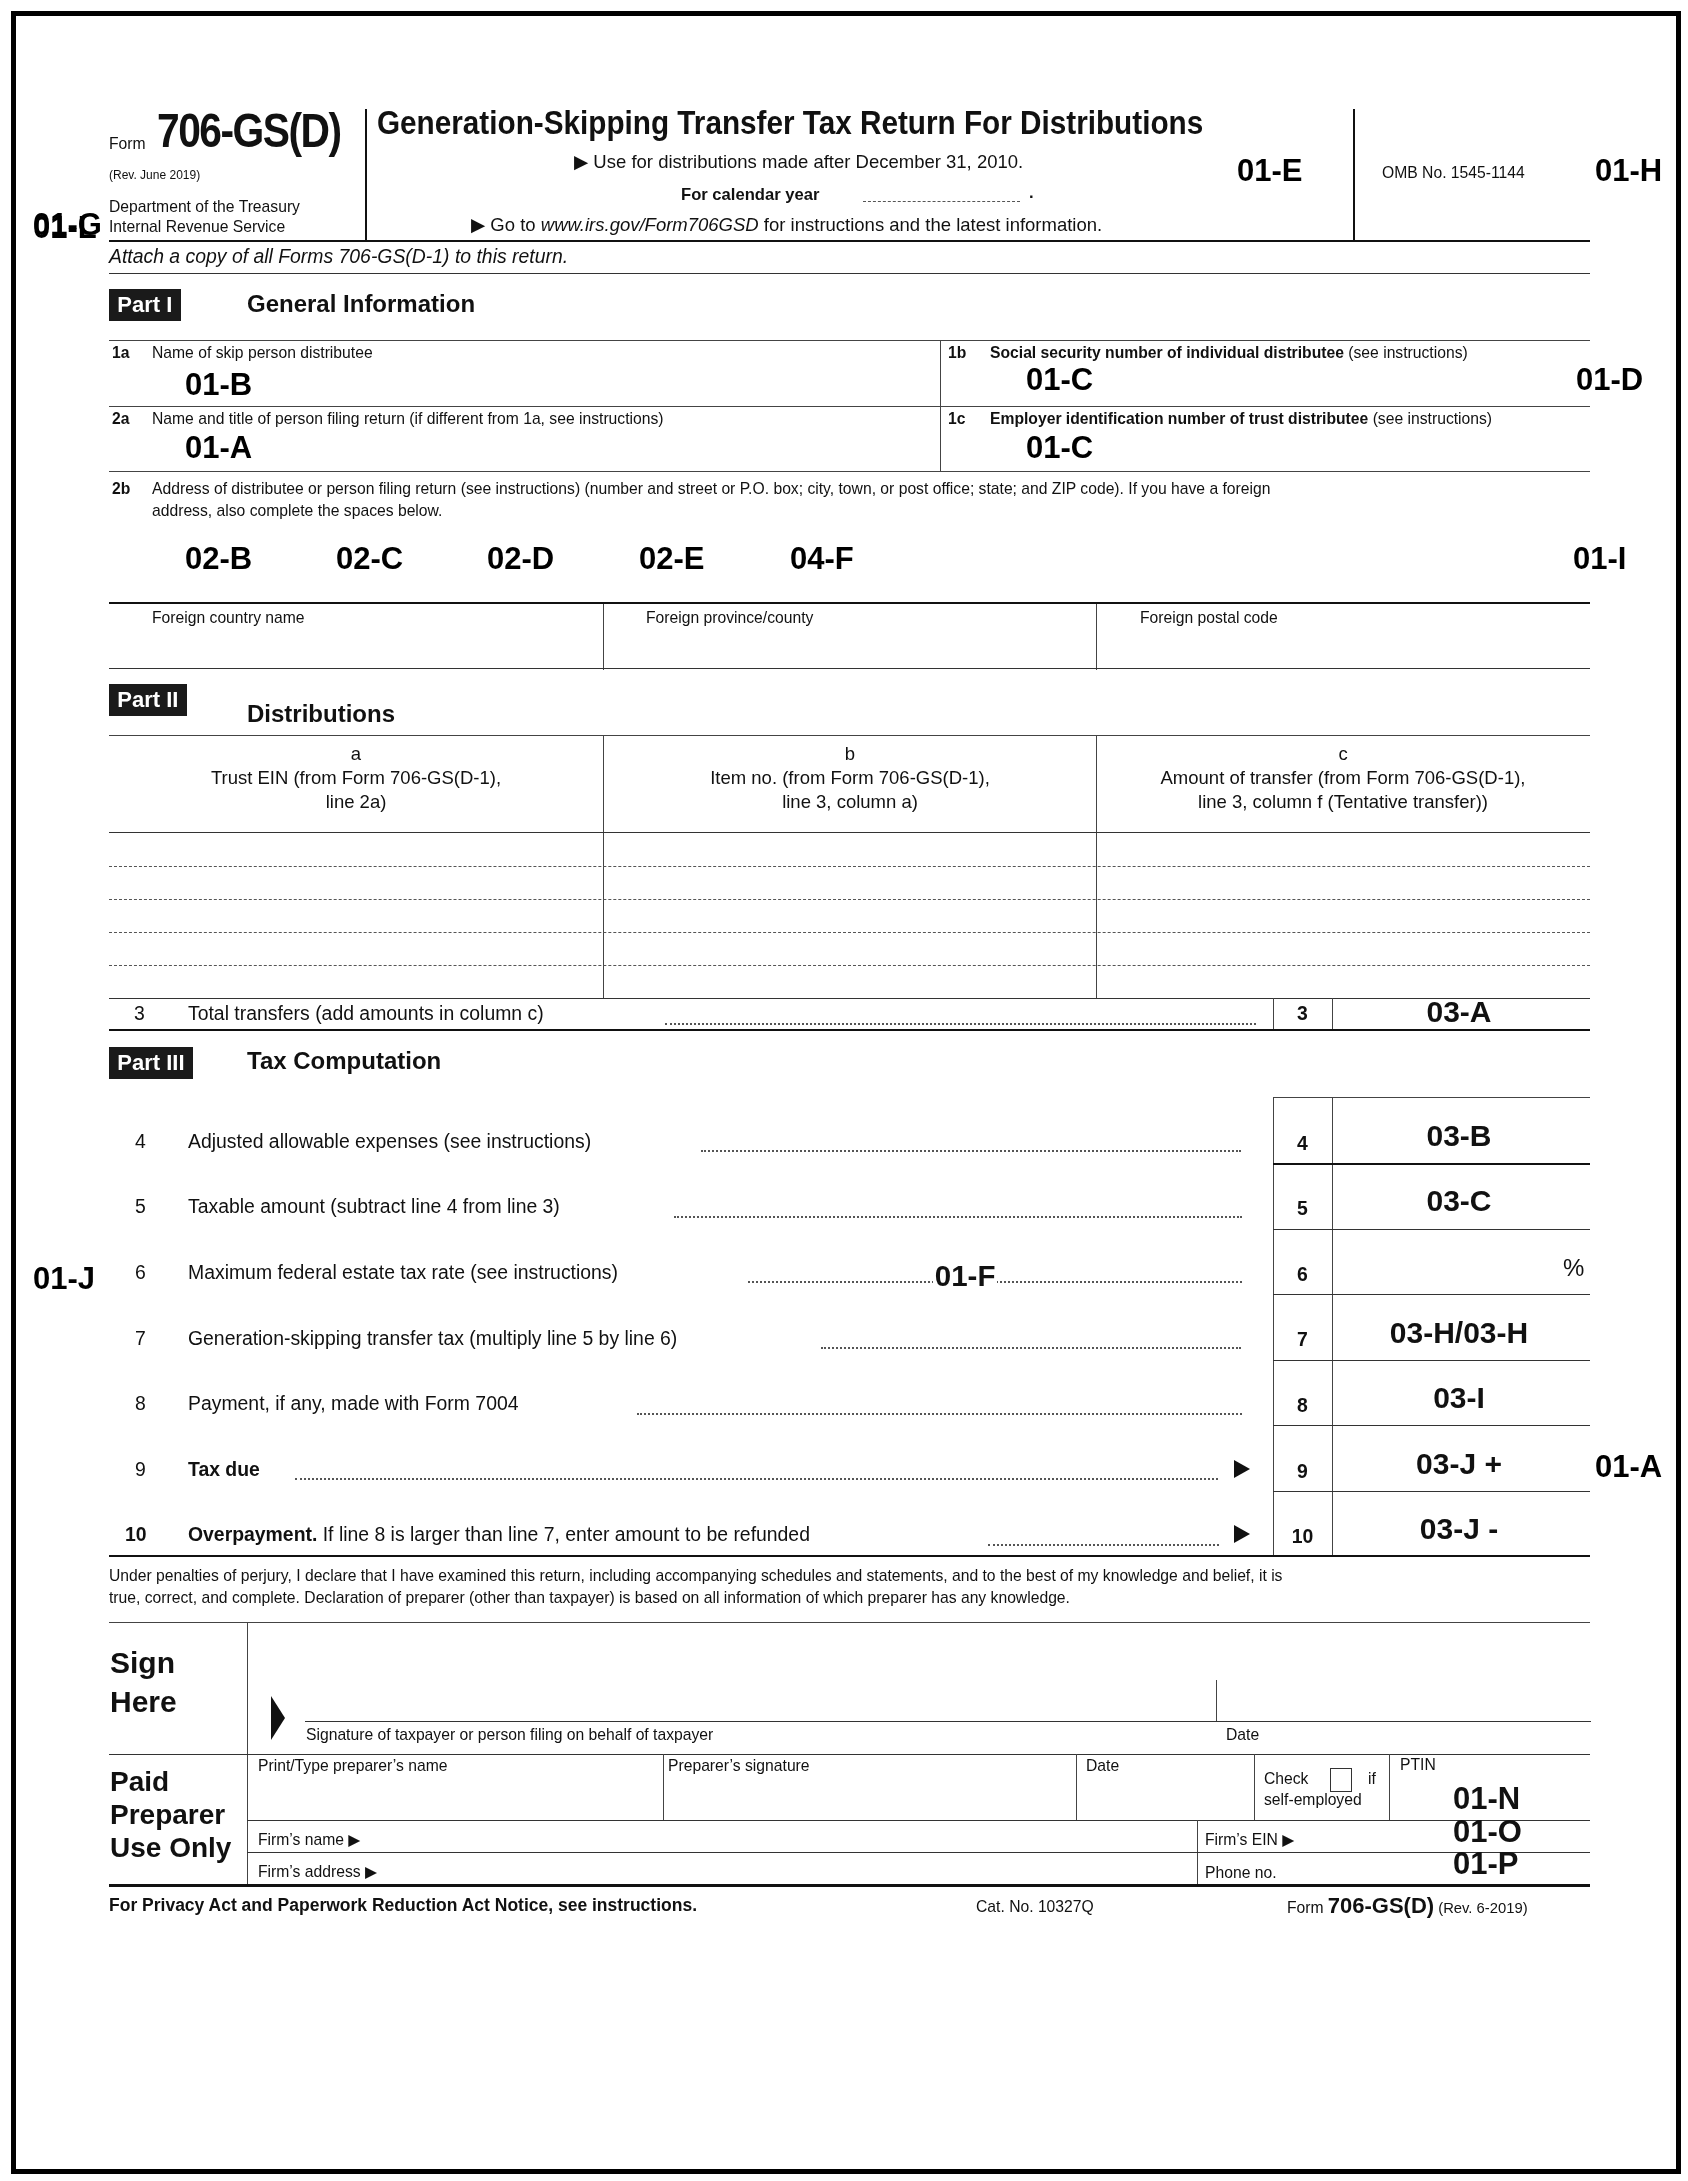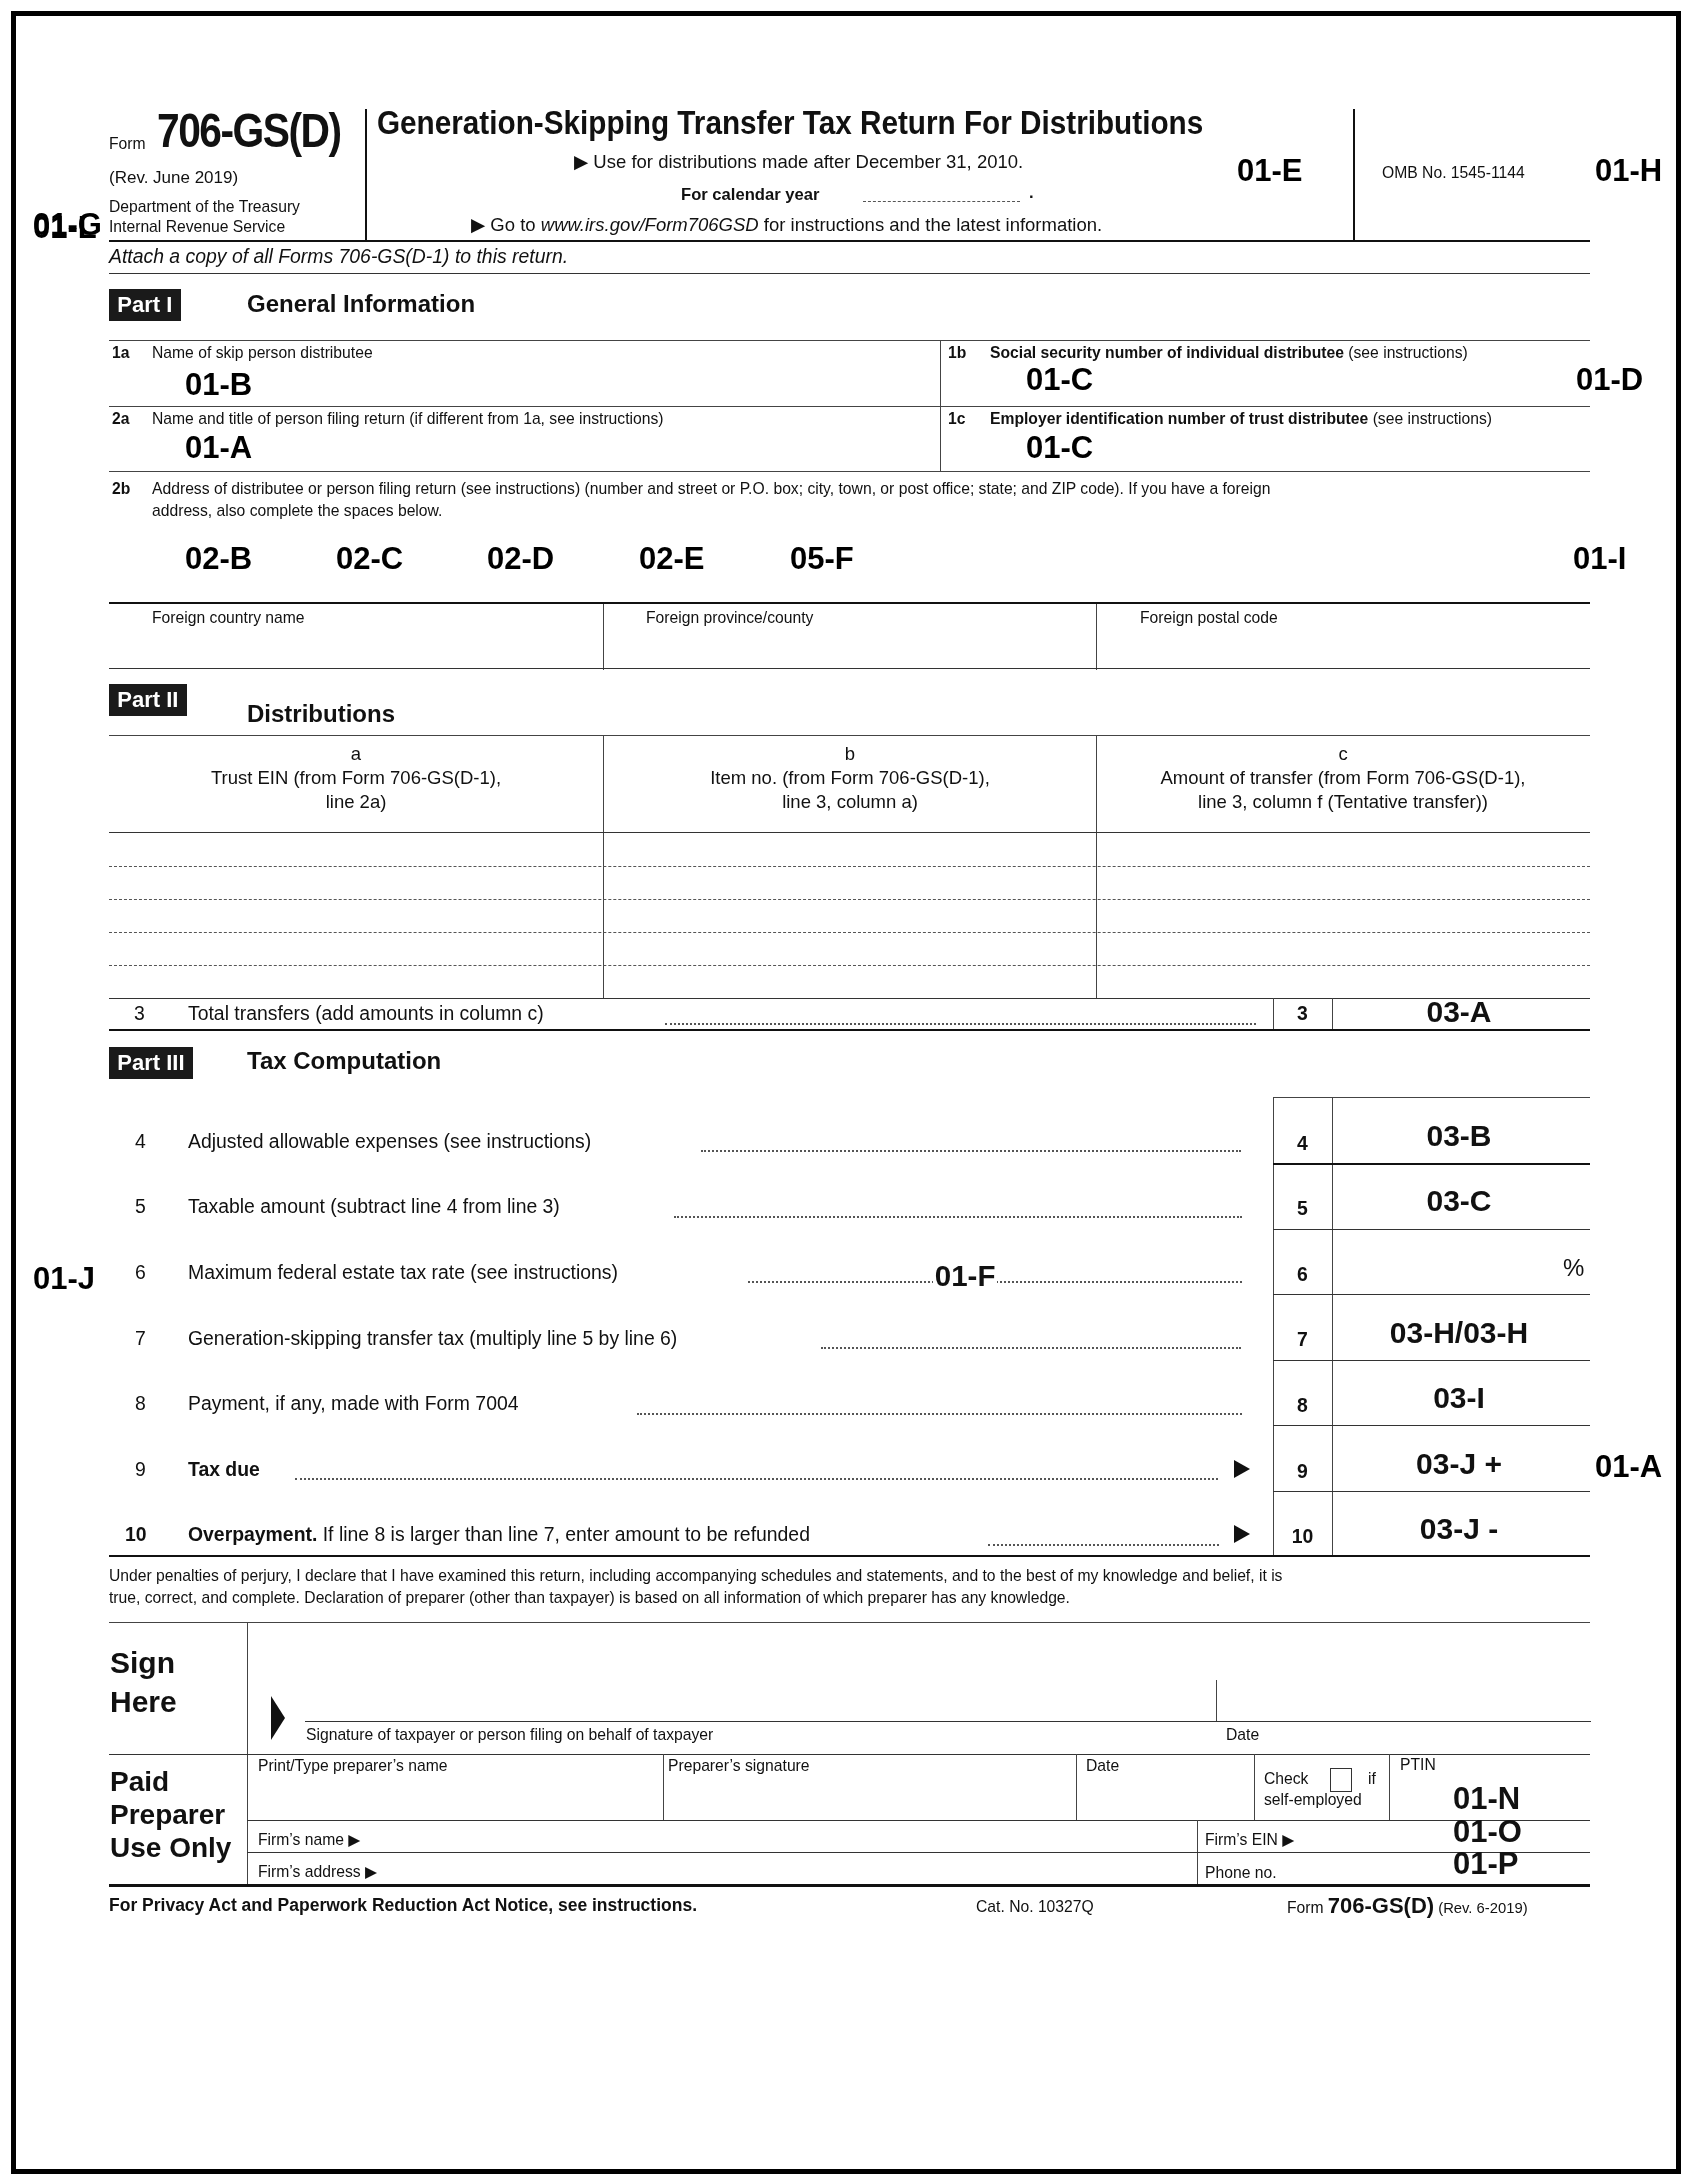--- a/index.html
+++ b/index.html
@@ -27,21 +27,21 @@
   .checkbox { position:absolute; width:20px; height:22px; border:1.4px solid #333; background:#fff; }
 </style>
 </head>
 <body>
 
 <div class="abs page-border"></div>
 
 <div>
   <span class="t" style="left:109px;top:135px;font-size:15.7px;">Form</span>
   <span class="t" style="left:157px;top:103px;font-size:48px;font-weight:bold;letter-spacing:-1.8px;transform:scaleX(0.85);transform-origin:left;">706-GS(D)</span>
-  <span class="t" style="left:109px;top:168px;font-size:17px;text-align:right;">(Rev. June 2019)</span>
+  <span class="t" style="left:109px;top:168px;font-size:12px;text-align:right;">(Rev. June 2019)</span>
   <span class="t" style="left:109px;top:198px;font-size:15.7px;">Department of the Treasury</span>
   <span class="t" style="left:109px;top:218px;font-size:15.7px;">Internal Revenue Service</span>
 
   <span class="t big-code" style="left:33px;top:172px;margin-top:35px;">01-G</span>
   <span class="t big-code" style="left:33px;top:210px;">01-L</span>
 
   <div class="vl thick" style="left:365px;top:109px;height:133px;"></div>
   <div class="vl thick" style="left:1353px;top:109px;height:133px;"></div>
 
   <span class="t" style="left:377px;top:104px;font-size:33px;font-weight:bold;transform:scaleX(0.9);transform-origin:left;">Generation-Skipping Transfer Tax Return For Distributions</span>
@@ -88,21 +88,21 @@
 
   <div class="hl" style="left:109px;top:471px;width:1481px;"></div>
 
   <span class="t small" style="left:112px;top:480px;font-weight:bold;">2b</span>
   <span class="t small" style="left:152px;top:480px;">Address of distributee or person filing return (see instructions) (number and street or P.O. box; city, town, or post office; state; and ZIP code). If you have a foreign</span>
   <span class="t small" style="left:152px;top:502px;">address, also complete the spaces below.</span>
   <span class="t big-code" style="left:185px;top:541px;">02-B</span>
   <span class="t big-code" style="left:336px;top:541px;">02-C</span>
   <span class="t big-code" style="left:487px;top:541px;">02-D</span>
   <span class="t big-code" style="left:639px;top:541px;">02-E</span>
-  <span class="t big-code" style="left:790px;top:541px;">05-F</span>
+  <span class="t big-code" style="left:790px;top:541px;">04-F</span>
   <span class="t big-code" style="left:1573px;top:541px;text-align:center;">01-I</span>
 
   <div class="hl thick" style="left:109px;top:602px;width:1481px;"></div>
   <div class="vl" style="left:603px;top:604px;height:66px;"></div>
   <div class="vl" style="left:1096px;top:604px;height:66px;"></div>
   <span class="t small" style="left:152px;top:609px;">Foreign country name</span>
   <span class="t small" style="left:646px;top:609px;">Foreign province/county</span>
   <span class="t small" style="left:1140px;top:609px;">Foreign postal code</span>
   <div class="abs" style="left:148px;top:631px;width:443px;height:33px;"></div>
   <div class="abs" style="left:641px;top:631px;width:443px;height:33px;"></div>

